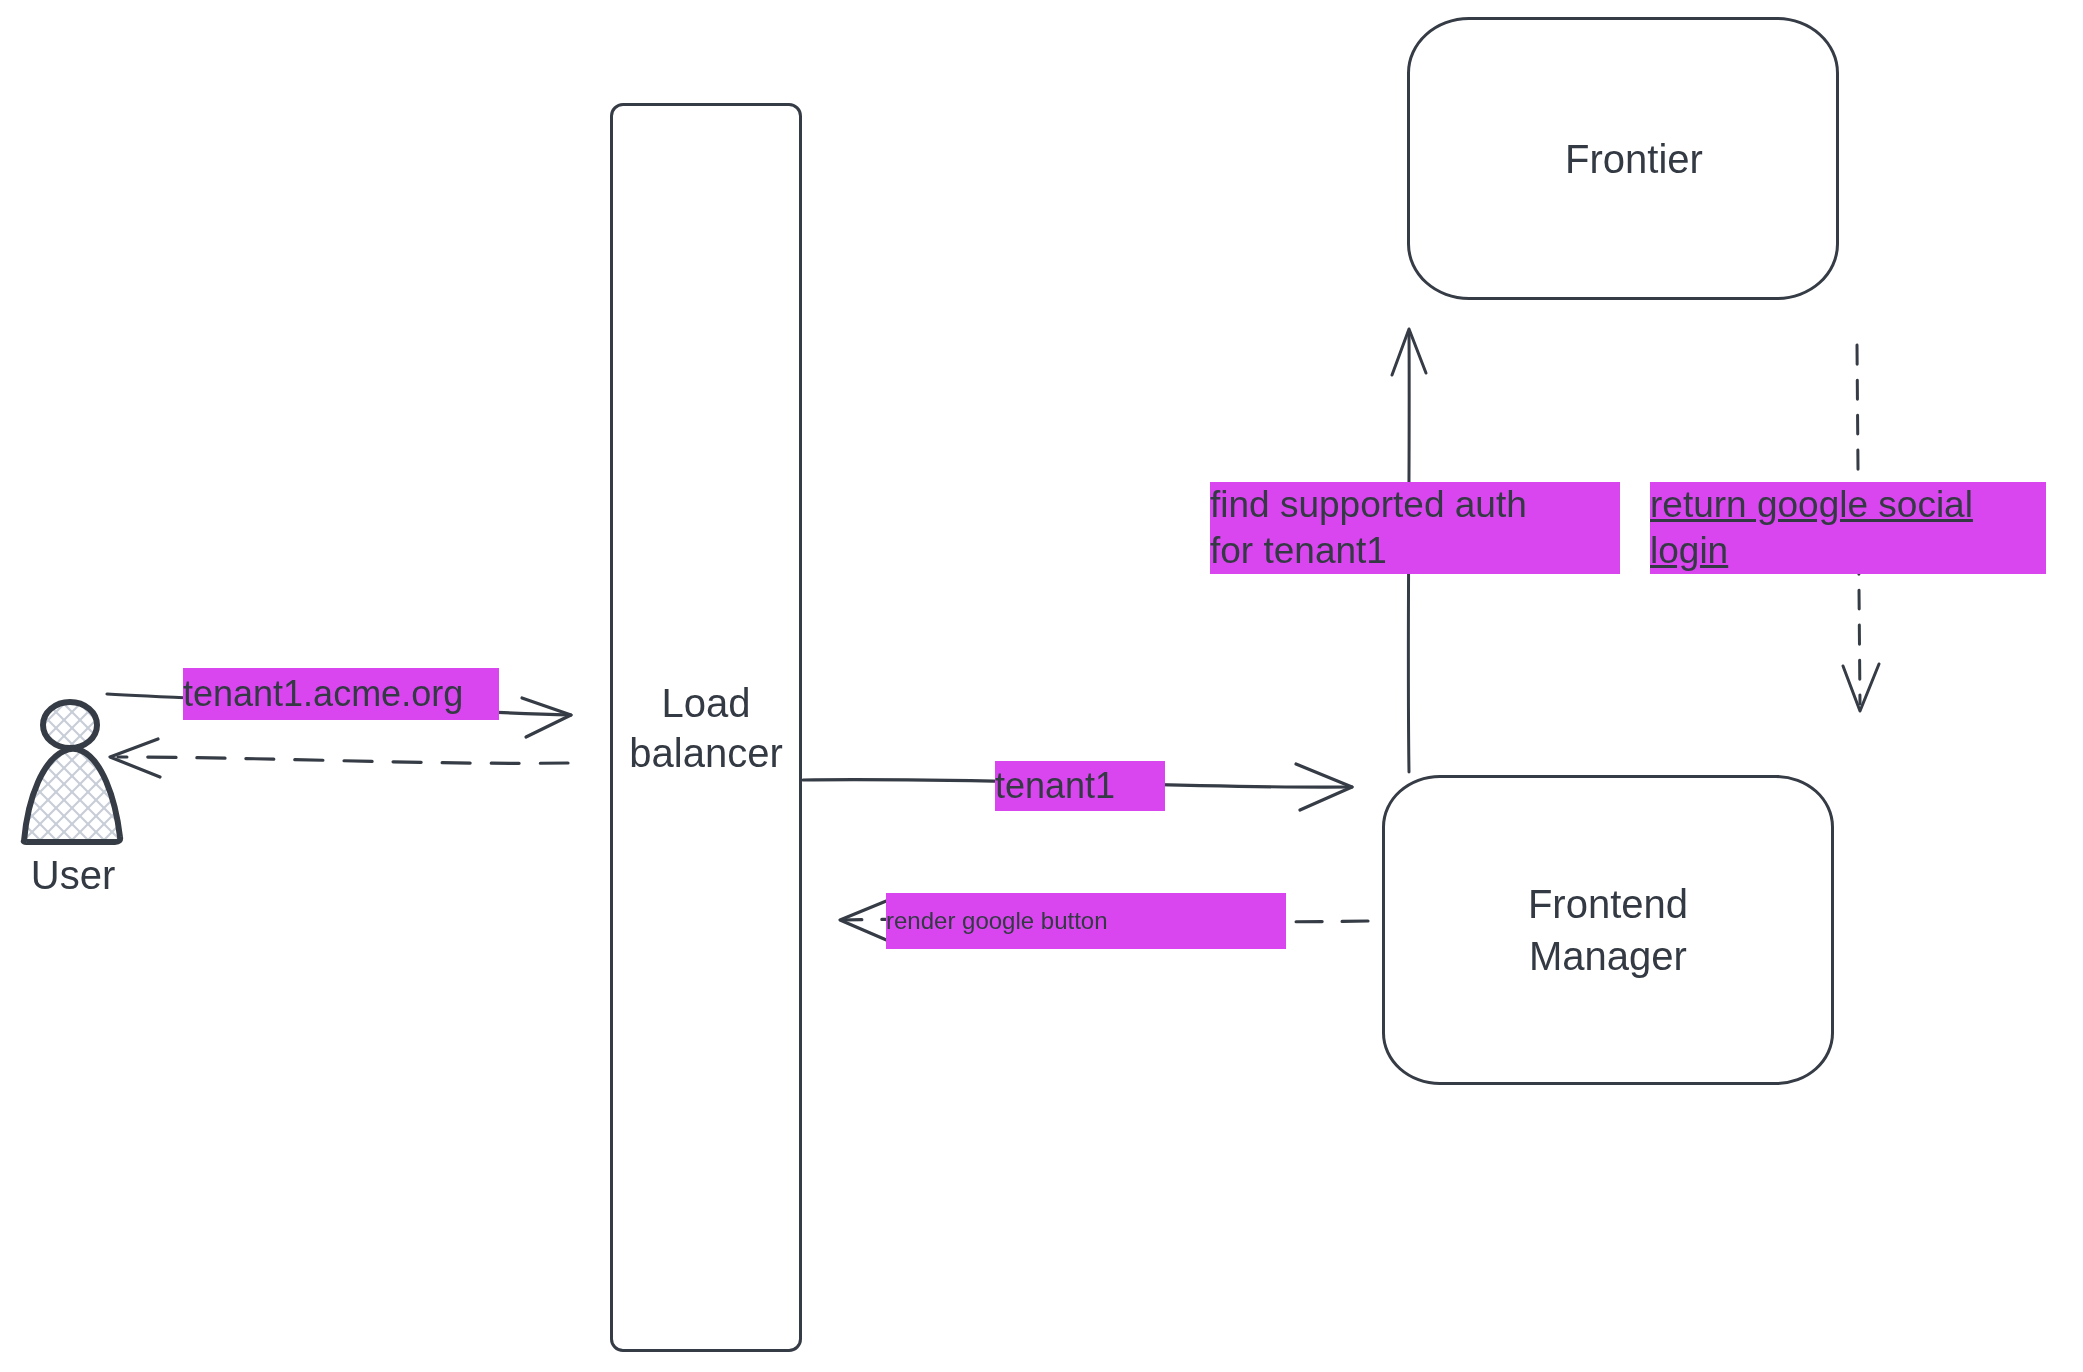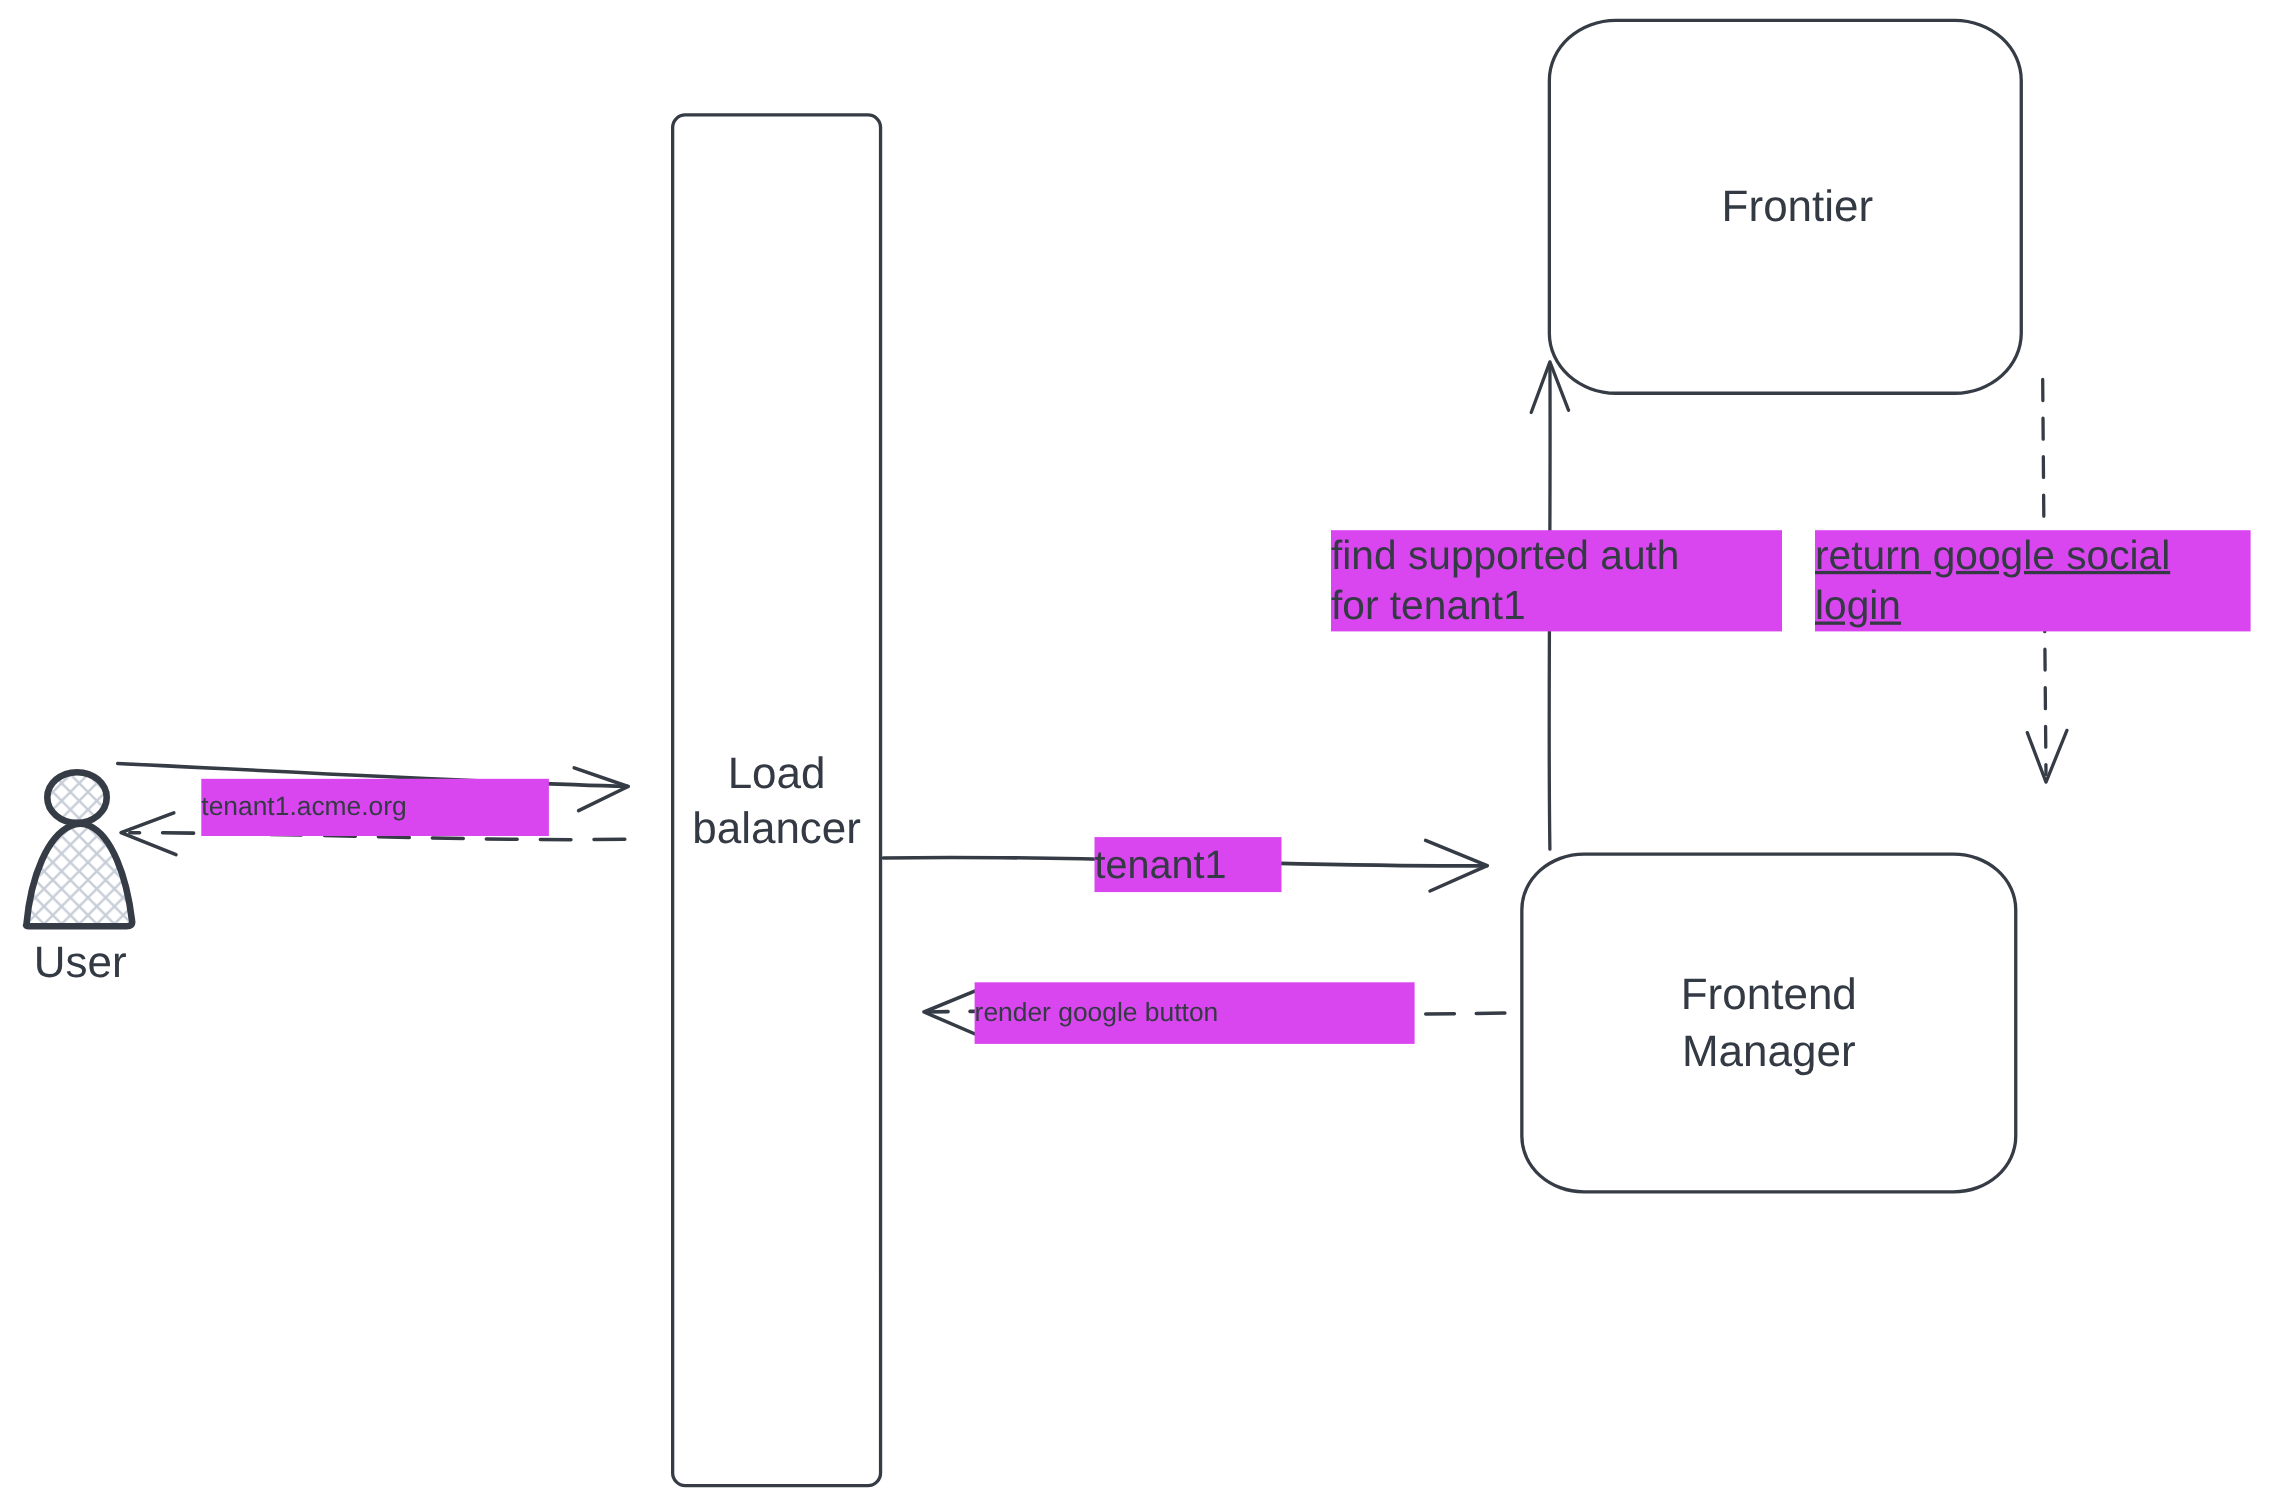--- a/index.html
+++ b/index.html
@@ -17,32 +17,32 @@
   .node {
     position:absolute;
     border:3.5px solid #363c45;
     background:#ffffff;
     display:flex; align-items:center; justify-content:center;
     text-align:center;
     font-size:40px; line-height:50px;
     box-sizing:border-box;
   }
   .node-load-balancer { left:610px; top:103px;  width:192px; height:1249px; border-radius:13px; }
-  .node-frontier     { left:1407px; top:17px;  width:432px; height:342px;  border-radius:62px / 56px;padding-left:22px; }
+  .node-frontier     { left:1407px; top:17px;  width:432px; height:283px;  border-radius:62px / 56px;padding-left:22px; }
   .node-frontend-mgr { left:1382px; top:775px; width:452px; height:310px;  border-radius:58px / 52px; }
   .node-frontend-mgr .node-label { line-height:52px; }
 
   
   .edge-label {
     position:absolute;
     background:#d946ef;
     text-align:left;
     white-space:pre-line;
   }
-  .lbl-user-req  { left:183px;  top:708px; width:316px; height:52px; line-height:52px; font-size:24px; }
+  .lbl-user-req  { left:183px;  top:668px; width:316px; height:52px; line-height:52px; font-size:36px; }
   .lbl-tenant1   { left:995px;  top:761px; width:170px; height:50px; line-height:50px; font-size:36px; }
   .lbl-render    { left:886px;  top:893px; width:400px; height:56px; line-height:56px; font-size:24px; }
   .lbl-find      { left:1210px; top:482px; width:410px; font-size:37px; line-height:46px; }
   .lbl-return    { left:1650px; top:482px; width:396px; font-size:37px; line-height:46px;text-decoration:underline; }
 
   .actor-label {
     position:absolute;
     left:14px; top:853px; width:118px;
     text-align:center; font-size:40px; line-height:44px;
   }

